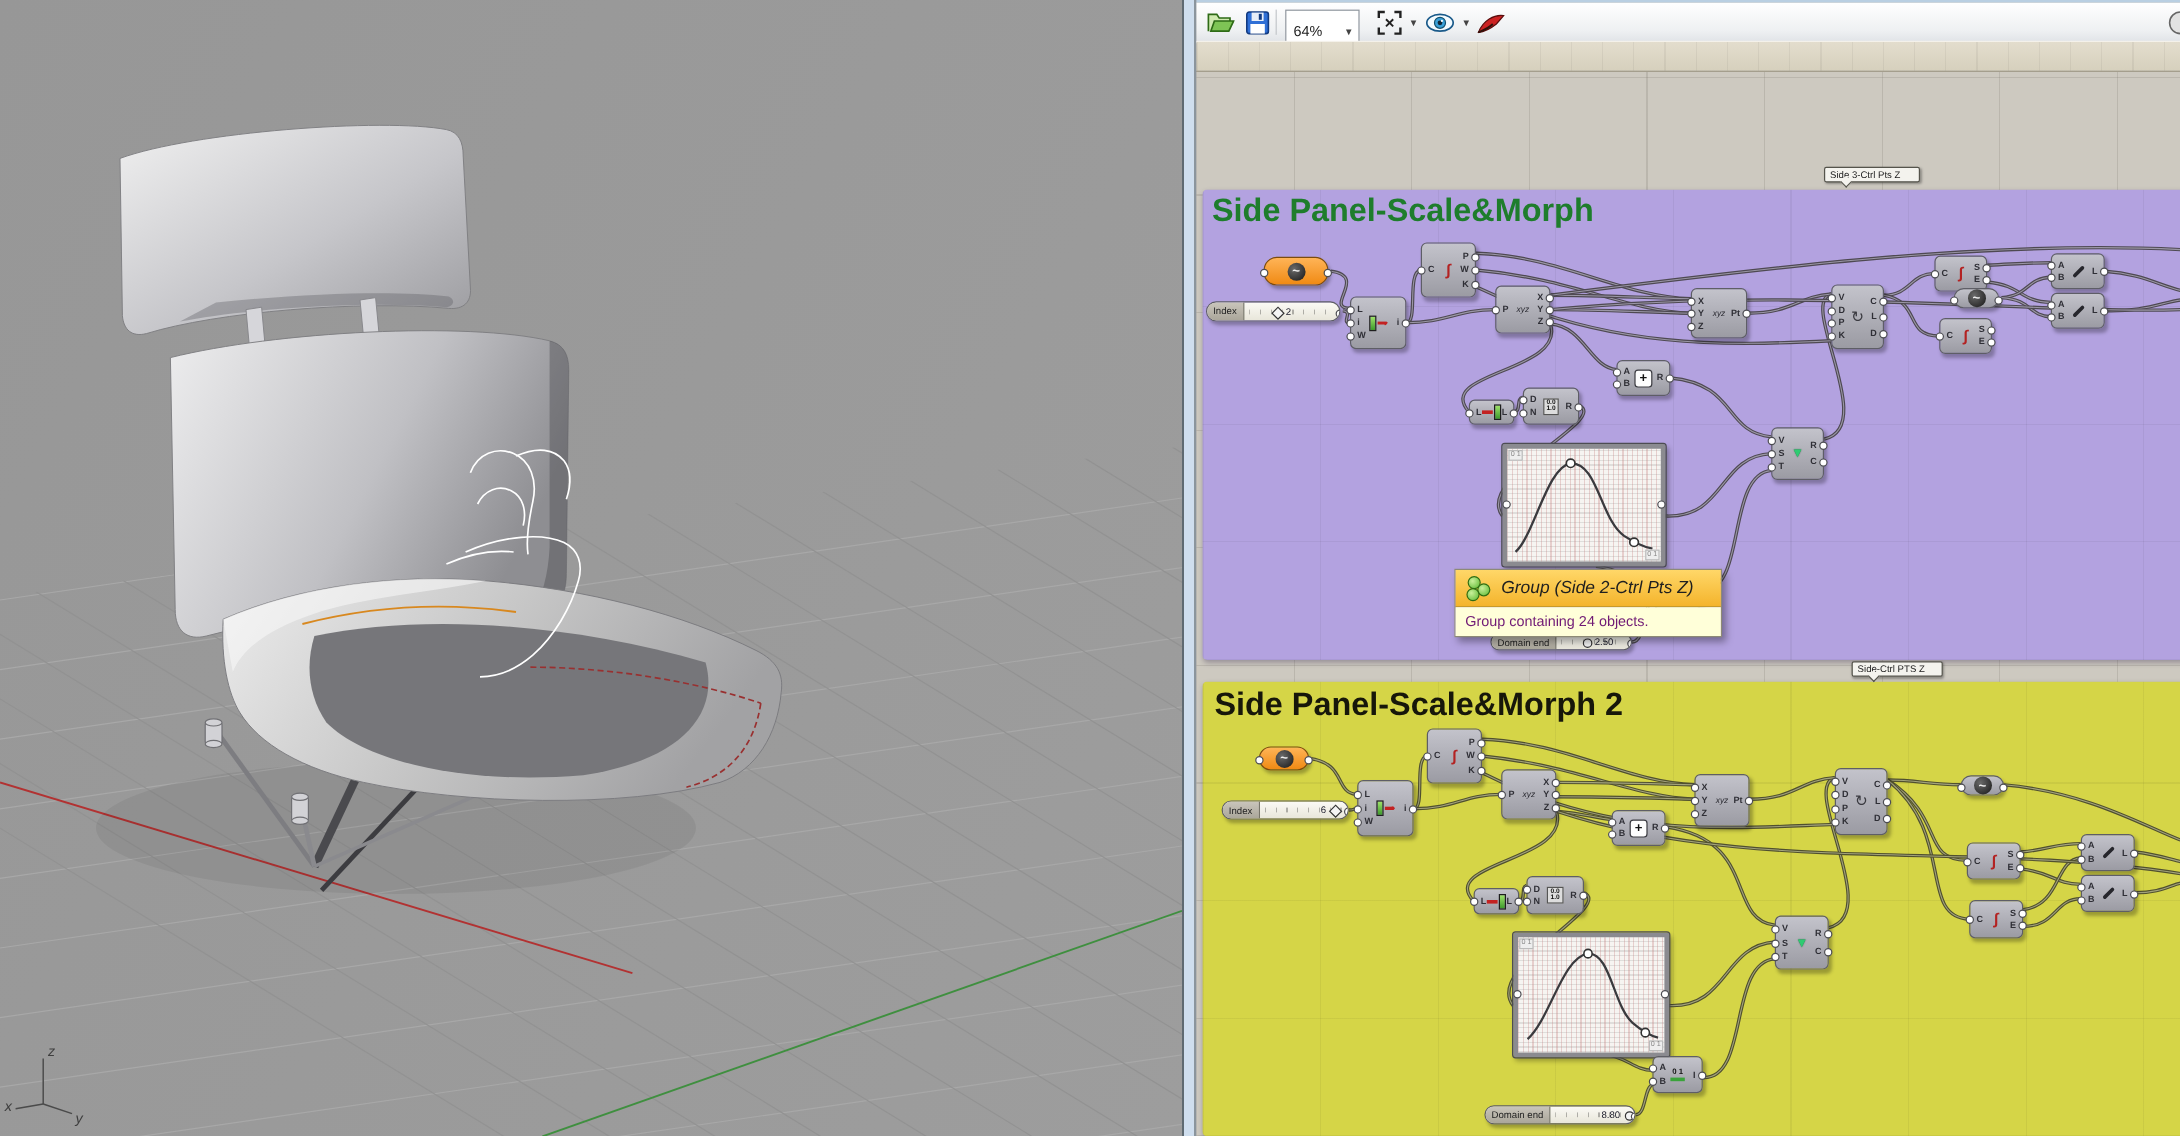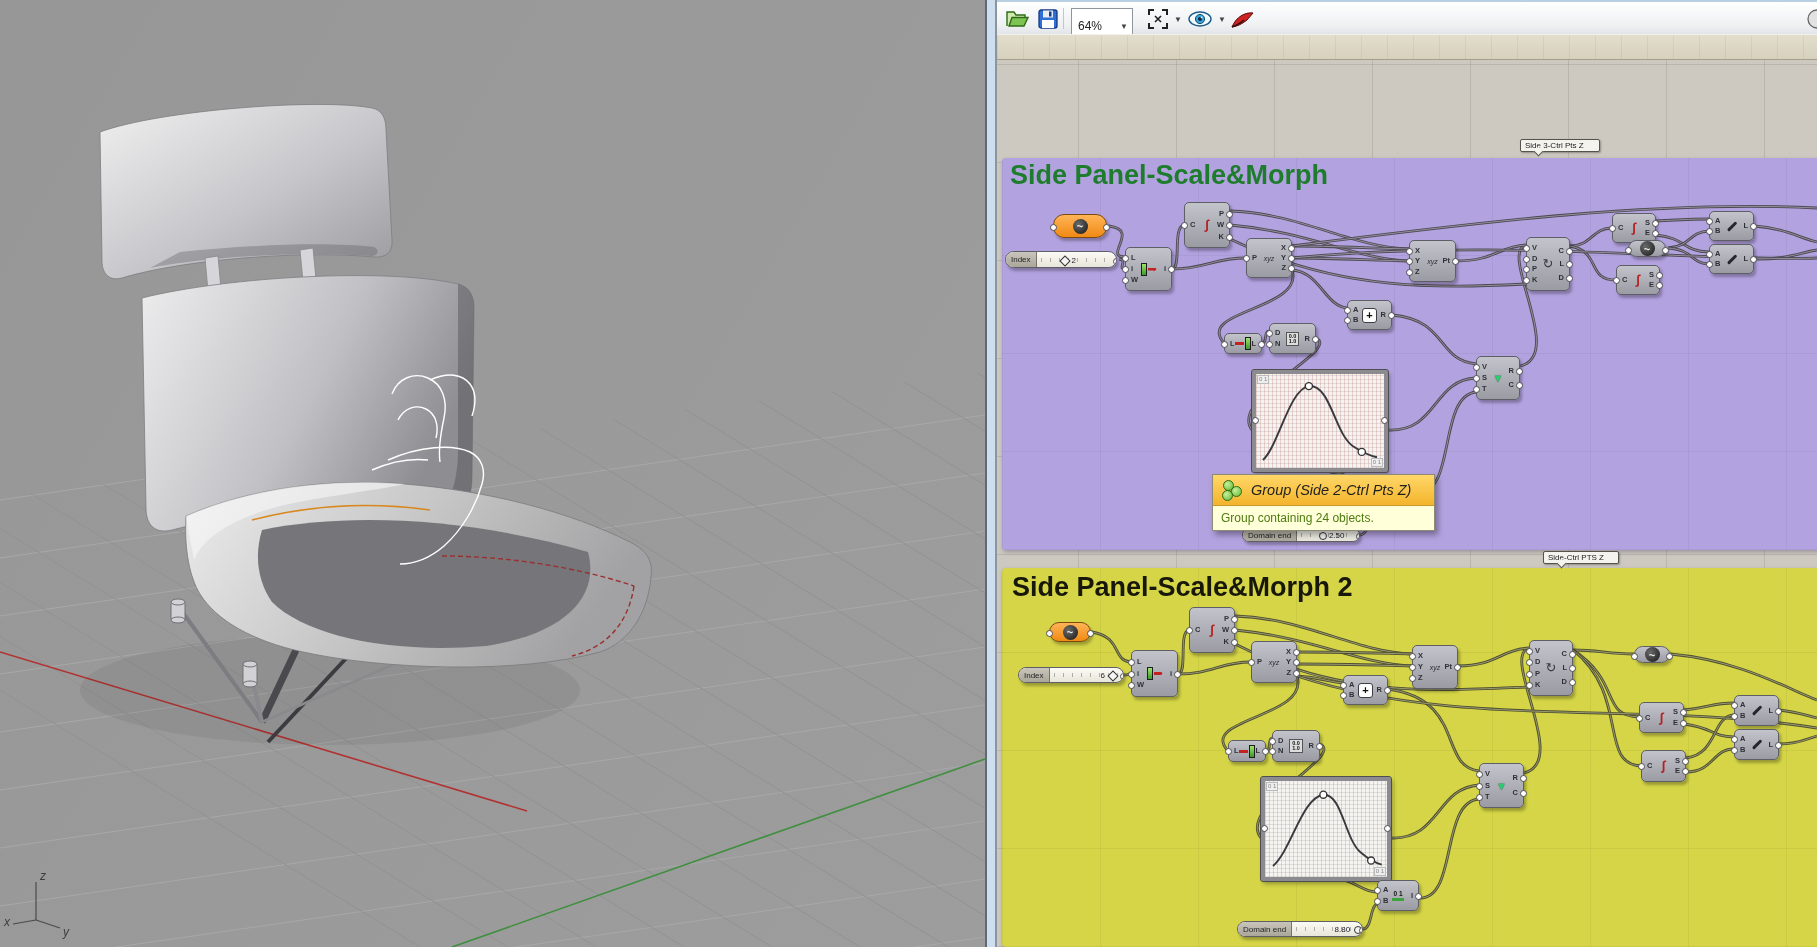--- a/index.html
+++ b/index.html
@@ -80,21 +80,21 @@
   .gh-tag::after{content:"";position:absolute;left:14px;bottom:-4px;width:6px;height:6px;background:#f4f3ee;
     border-right:1px solid #55544c;border-bottom:1px solid #55544c;transform:rotate(45deg);}
 
   .gh-tooltip{position:absolute;z-index:6;border:1px solid #8d8a76;box-shadow:3px 4px 6px rgba(0,0,0,.35);}
   .tt-head{display:flex;align-items:center;height:30px;background:linear-gradient(#ffd768,#f4b42c);
     border-bottom:1px solid #c79a29;padding:0 8px;}
   .tt-title{font-size:14.5px;font-style:italic;color:#1f1f1f;margin-left:8px;white-space:nowrap;}
   .grp-ic{position:relative;width:22px;height:20px;display:inline-block;}
   .grp-ic i{position:absolute;width:9px;height:9px;border-radius:50%;background:radial-gradient(circle at 35% 35%,#c9f09a,#5cb832);border:1px solid #2e6e14;}
   .grp-ic i:nth-child(1){left:2px;top:0;} .grp-ic i:nth-child(2){left:10px;top:6px;} .grp-ic i:nth-child(3){left:1px;top:10px;}
-  .tt-body{background:#ffffd9;font-size:12px;color:#4d7c0f;padding:5px 8px;}
+  .tt-body{background:#ffffd9;font-size:12px;color:#701a75;padding:5px 8px;}
 
   
   .ic-s{color:#b32222;font-size:13px;font-weight:bold;line-height:0;}
   .ic-xyz{font-size:7px;font-style:italic;color:#2c2c33;letter-spacing:0;}
   .ic-loop{font-size:13px;color:#3a3a40;line-height:0;}
   .ic-line{display:inline-block;width:12px;height:2.5px;background:#26262c;transform:rotate(-45deg);border-radius:2px;}
   .ic-plus{display:inline-flex;align-items:center;justify-content:center;width:13px;height:13px;background:#fdfdfd;
     border:1px solid #3c3c42;border-radius:3px;color:#111;font-size:11px;font-weight:bold;line-height:0;}
   .ic-li{display:inline-flex;align-items:center;}
   .ic-li i{display:inline-block;}

